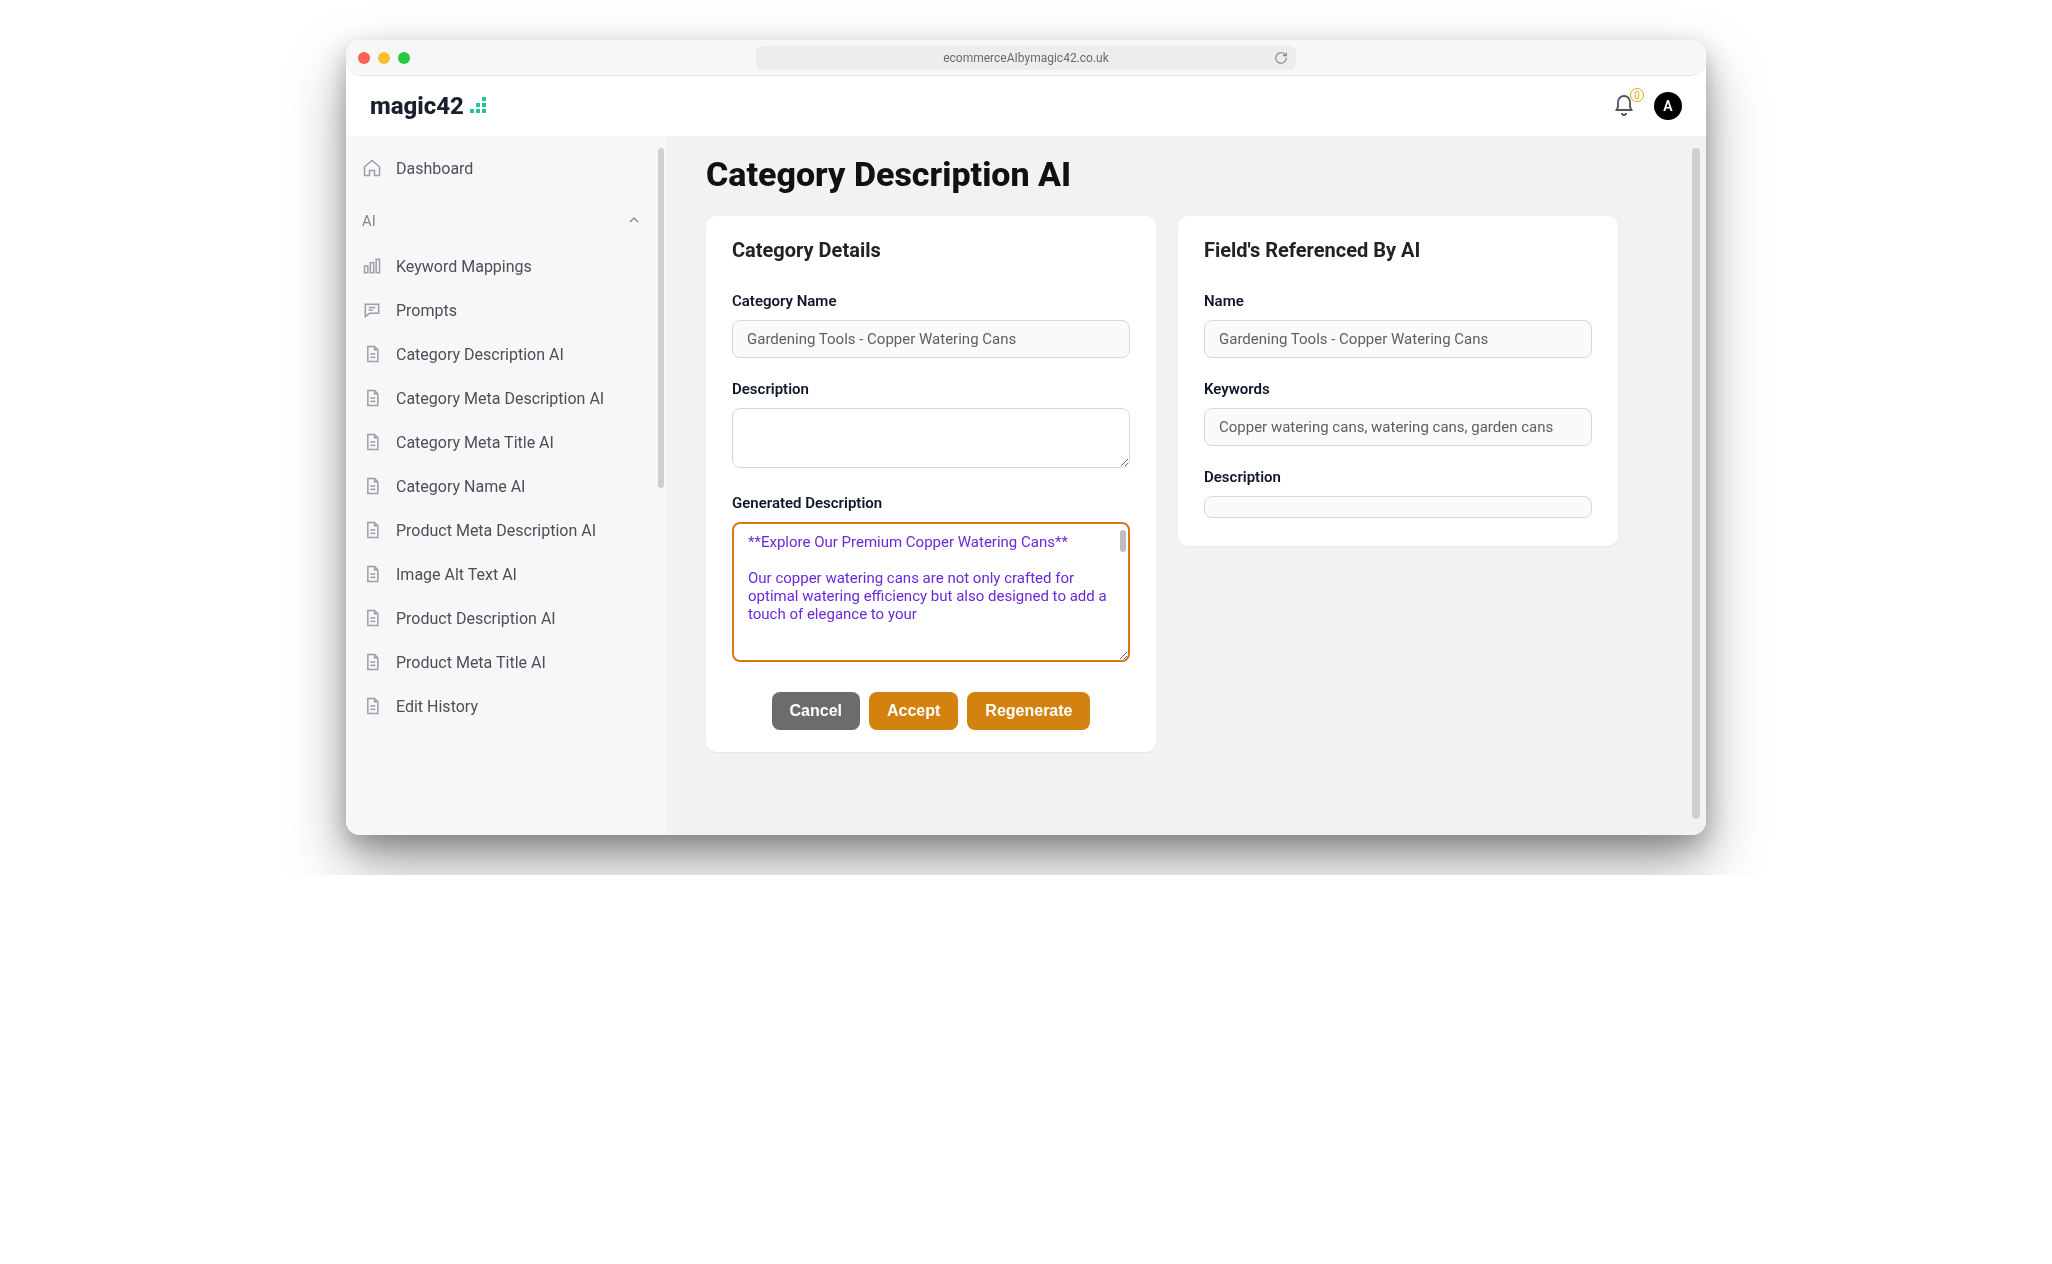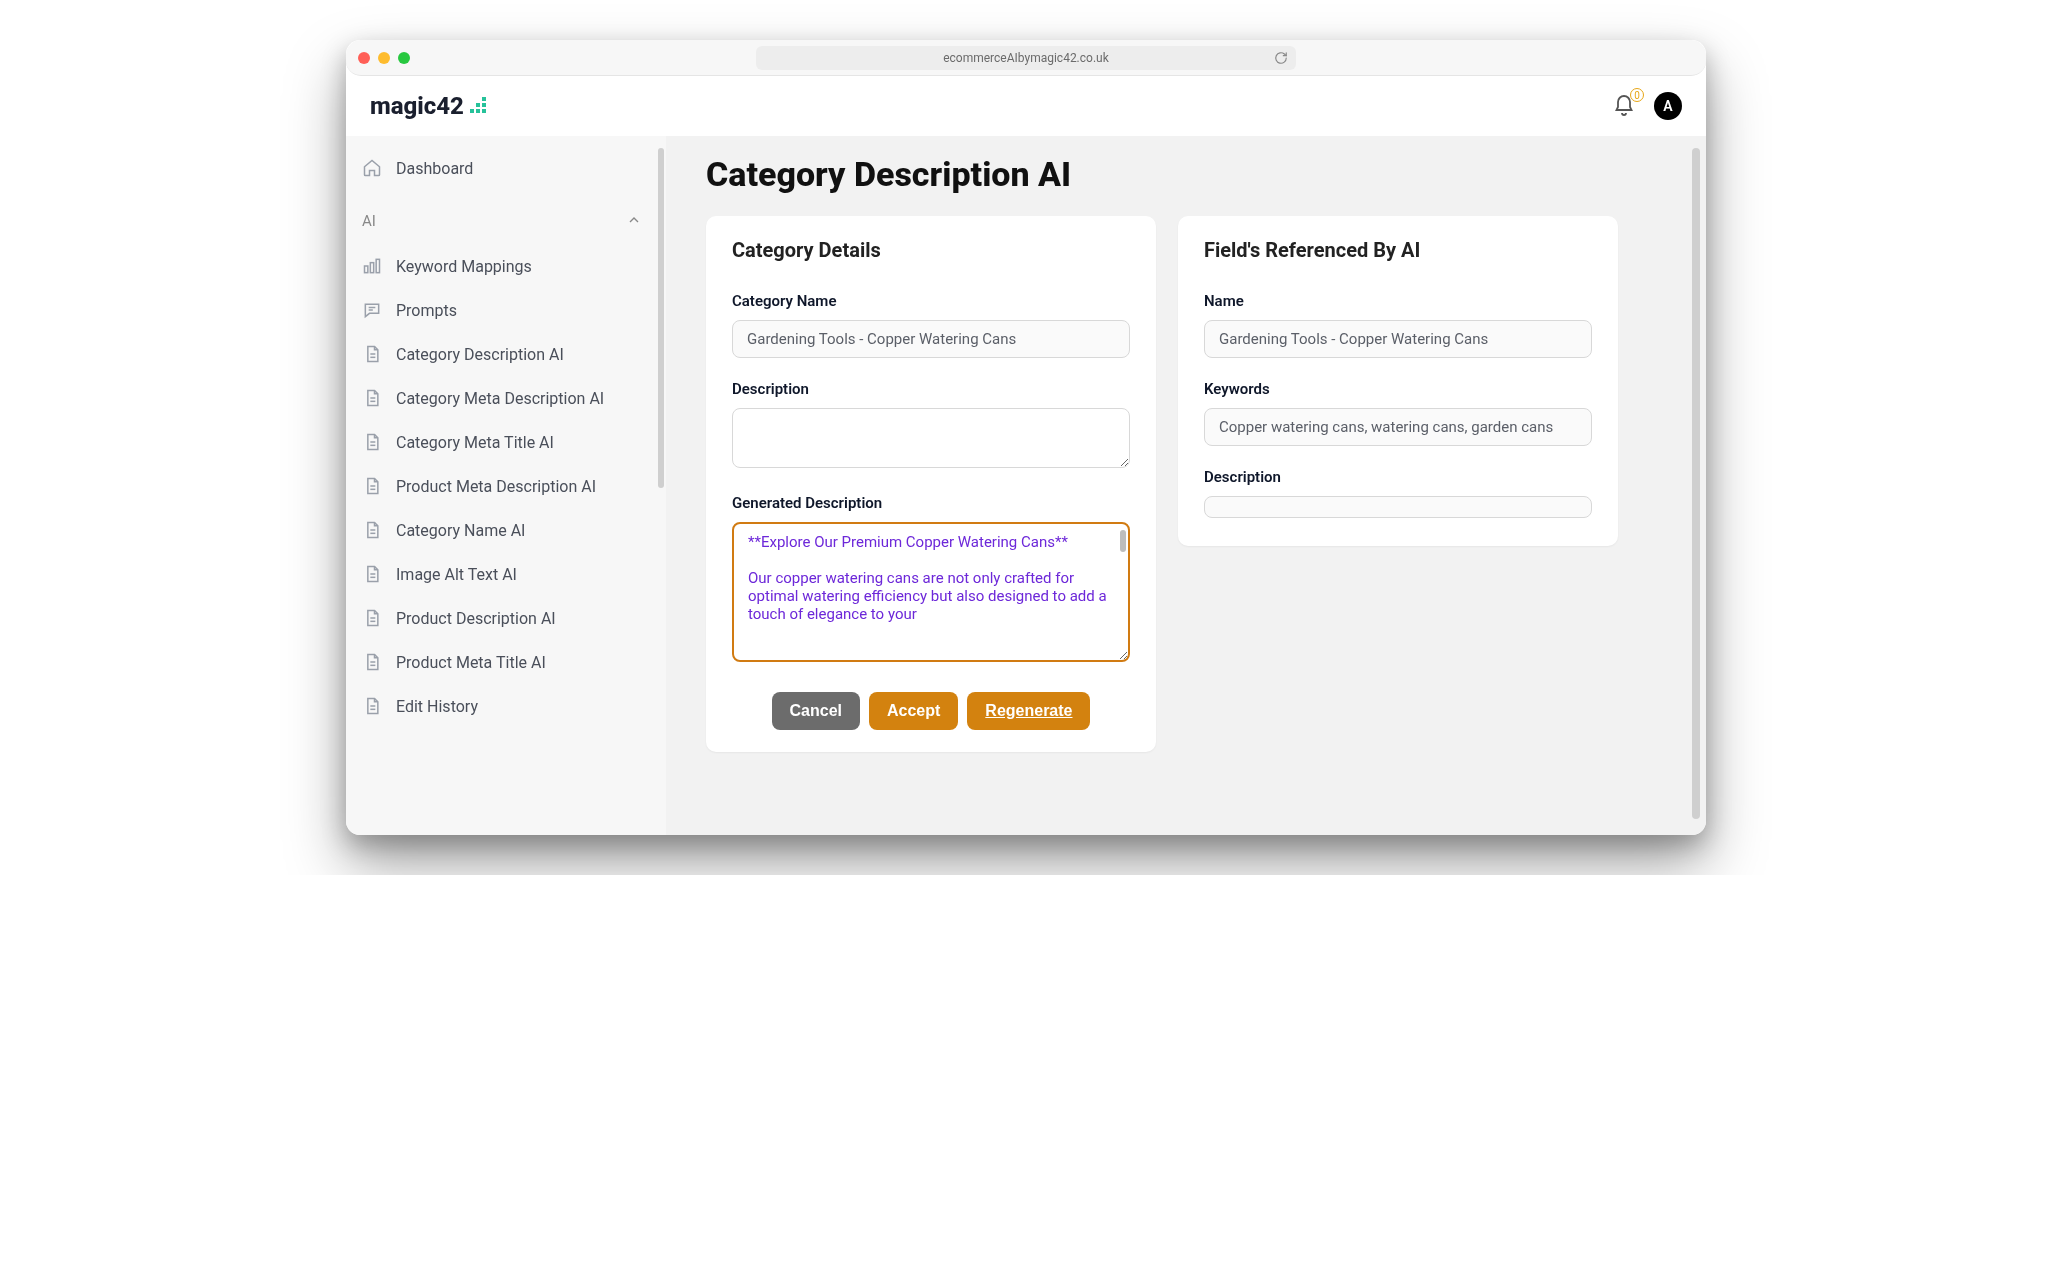--- a/index.html
+++ b/index.html
@@ -95,21 +95,21 @@
 }
 .gen-scroll { position:absolute; right:4px; top:8px; width:6px; height:22px; background:#bdbdbd; border-radius:3px; }
 .gen-wrap { position:relative; }
 .actions { display:flex; gap:9px; justify-content:center; margin-top:26px; }
 .btn {
   padding:10px 18px; border:none; border-radius:8px; font-size:16px; font-weight:600;
   cursor:pointer; color:#fff;
 }
 .btn-cancel { background:#6c6c6c; }
 .btn-accept { background:#d3820f; }
-.btn-regen  { background:#d3820f;text-decoration:underline; }
+.btn-regen  { background:#d3820f; }
 svg { display:block; }
 </style>
 </head>
 <body>
 
 <div class="window">
 
   <div class="titlebar">
     <div class="traffic">
       <span class="t-red"></span>
@@ -240,33 +240,33 @@
 
         <div class="sb-item">
           <span class="icn">
             <svg viewBox="0 0 24 24" width="20" height="20" fill="none" stroke="currentColor" stroke-width="1.8">
                 <path d="M7 3h8l4 4v14H7z"></path>
                 <path d="M15 3v4h4"></path>
                 <line x1="10" y1="12" x2="16" y2="12"></line>
                 <line x1="10" y1="16" x2="16" y2="16"></line>
               </svg>
           </span>
+          <span>Category Name AI</span>
+        </div>
+
+        <div class="sb-item">
+          <span class="icn">
+            <svg viewBox="0 0 24 24" width="20" height="20" fill="none" stroke="currentColor" stroke-width="1.8">
+                <path d="M7 3h8l4 4v14H7z"></path>
+                <path d="M15 3v4h4"></path>
+                <line x1="10" y1="12" x2="16" y2="12"></line>
+                <line x1="10" y1="16" x2="16" y2="16"></line>
+              </svg>
+          </span>
           <span>Product Meta Description AI</span>
-        </div>
-
-        <div class="sb-item">
-          <span class="icn">
-            <svg viewBox="0 0 24 24" width="20" height="20" fill="none" stroke="currentColor" stroke-width="1.8">
-                <path d="M7 3h8l4 4v14H7z"></path>
-                <path d="M15 3v4h4"></path>
-                <line x1="10" y1="12" x2="16" y2="12"></line>
-                <line x1="10" y1="16" x2="16" y2="16"></line>
-              </svg>
-          </span>
-          <span>Category Name AI</span>
         </div>
 
         <div class="sb-item">
           <span class="icn">
             <svg viewBox="0 0 24 24" width="20" height="20" fill="none" stroke="currentColor" stroke-width="1.8">
                 <path d="M7 3h8l4 4v14H7z"></path>
                 <path d="M15 3v4h4"></path>
                 <line x1="10" y1="12" x2="16" y2="12"></line>
                 <line x1="10" y1="16" x2="16" y2="16"></line>
               </svg>

